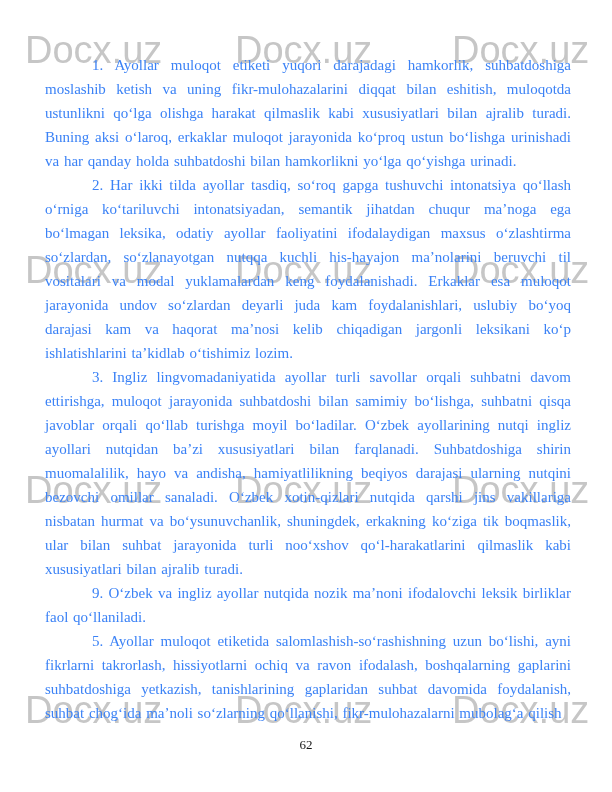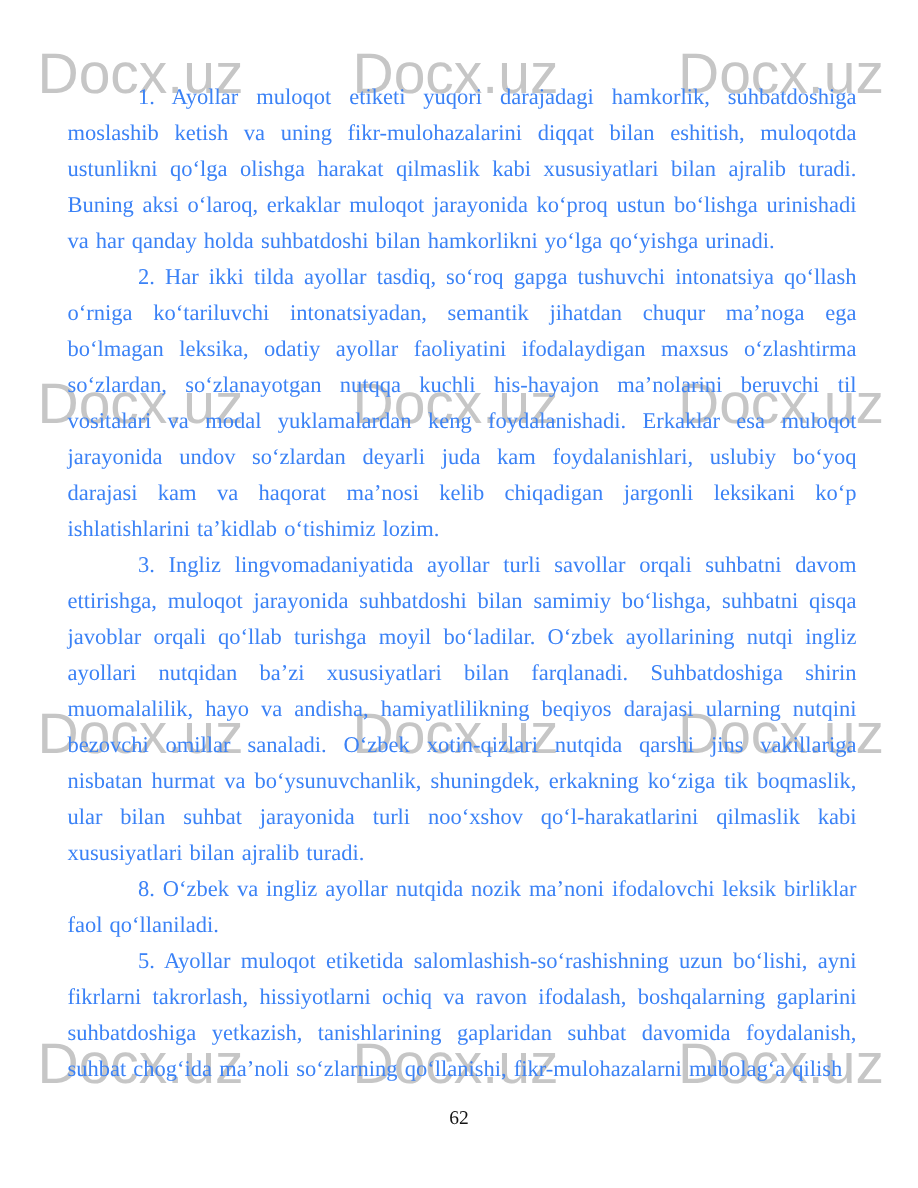--- a/index.html
+++ b/index.html
@@ -78,19 +78,19 @@
       <span class="watermark" style="top: 471px; left: 452px; color: rgb(198, 198, 198);">Docx.uz</span>
       <span class="watermark" style="top: 691px; left: 25px; color: rgb(198, 198, 198);">Docx.uz</span>
       <span class="watermark" style="top: 691px; left: 235px; color: rgb(198, 198, 198);">Docx.uz</span>
       <span class="watermark" style="top: 691px; left: 452px; color: rgb(198, 198, 198);">Docx.uz</span>
     </div>
 
   <div class="body-text">
       <p class="para">1. Ayollar muloqot etiketi yuqori darajadagi hamkorlik, suhbatdoshiga moslashib ketish va uning fikr-mulohazalarini diqqat bilan eshitish, muloqotda ustunlikni qoʻlga olishga harakat qilmaslik kabi xususiyatlari bilan ajralib turadi. Buning aksi oʻlaroq, erkaklar muloqot jarayonida koʻproq ustun boʻlishga urinishadi va har qanday holda suhbatdoshi bilan hamkorlikni yoʻlga qoʻyishga urinadi.</p>
       <p class="para">2. Har ikki tilda ayollar tasdiq, soʻroq gapga tushuvchi intonatsiya qoʻllash oʻrniga koʻtariluvchi intonatsiyadan, semantik jihatdan chuqur maʼnoga ega boʻlmagan leksika, odatiy ayollar faoliyatini ifodalaydigan maxsus oʻzlashtirma soʻzlardan, soʻzlanayotgan nutqqa kuchli his-hayajon maʼnolarini beruvchi til vositalari va modal yuklamalardan keng foydalanishadi. Erkaklar esa muloqot jarayonida undov soʻzlardan deyarli juda kam foydalanishlari, uslubiy boʻyoq darajasi kam va haqorat maʼnosi kelib chiqadigan jargonli leksikani koʻp ishlatishlarini taʼkidlab oʻtishimiz lozim.</p>
       <p class="para">3. Ingliz lingvomadaniyatida ayollar turli savollar orqali suhbatni davom ettirishga, muloqot jarayonida suhbatdoshi bilan samimiy boʻlishga, suhbatni qisqa javoblar orqali qoʻllab turishga moyil boʻladilar. Oʻzbek ayollarining nutqi ingliz ayollari nutqidan baʼzi xususiyatlari bilan farqlanadi. Suhbatdoshiga shirin muomalalilik, hayo va andisha, hamiyatlilikning beqiyos darajasi ularning nutqini bezovchi omillar sanaladi. Oʻzbek xotin-qizlari nutqida qarshi jins vakillariga nisbatan hurmat va boʻysunuvchanlik, shuningdek, erkakning koʻziga tik boqmaslik, ular bilan suhbat jarayonida turli nooʻxshov qoʻl-harakatlarini qilmaslik kabi xususiyatlari bilan ajralib turadi.</p>
-      <p class="para">8. Oʻzbek va ingliz ayollar nutqida nozik maʼnoni ifodalovchi leksik birliklar faol qoʻllaniladi.</p>
+      <p class="para">9. Oʻzbek va ingliz ayollar nutqida nozik maʼnoni ifodalovchi leksik birliklar faol qoʻllaniladi.</p>
       <p class="para">5. Ayollar muloqot etiketida salomlashish-soʻrashishning uzun boʻlishi, ayni fikrlarni takrorlash, hissiyotlarni ochiq va ravon ifodalash, boshqalarning gaplarini suhbatdoshiga yetkazish, tanishlarining gaplaridan suhbat davomida foydalanish, suhbat chogʻida maʼnoli soʻzlarning qoʻllanishi, fikr-mulohazalarni mubolagʻa qilish</p>
     </div>
 
   <div class="page-number">62</div>
 
 </div>
 
 </body></html>

